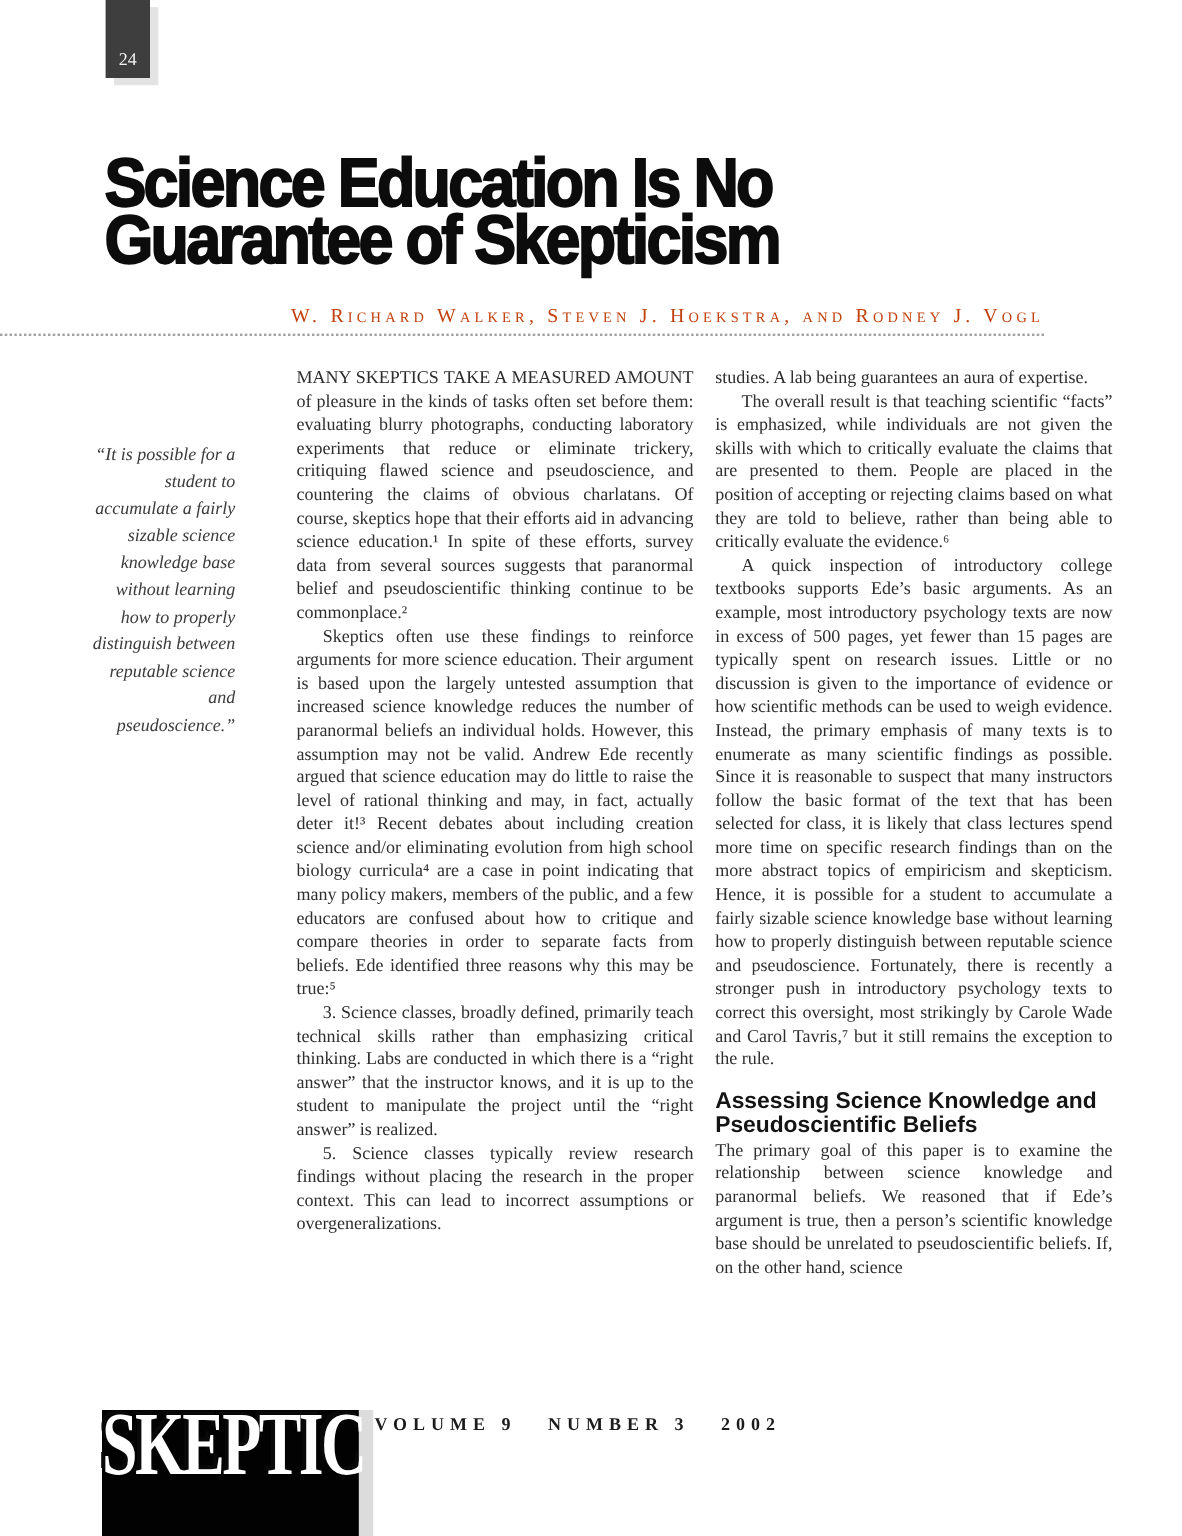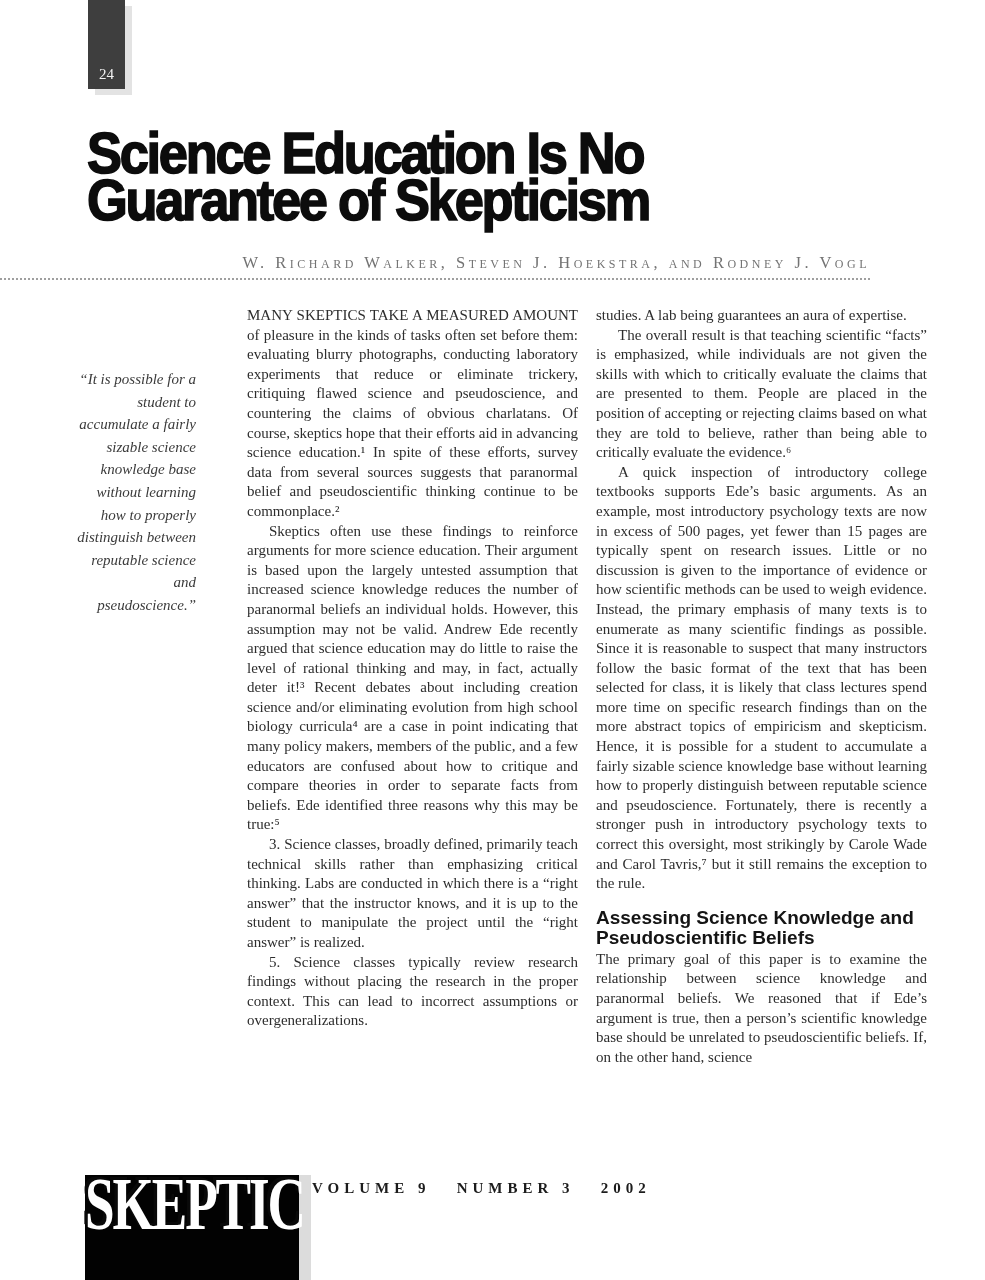--- a/index.html
+++ b/index.html
@@ -6,21 +6,21 @@
   .page{
     position:relative;
     width:985px;height:1280px;
     background:#ffffff;
     overflow:hidden;
     font-family:"Liberation Serif","DejaVu Serif",serif;
   }
 
   
   .pagenum-box{
-    position:absolute;left:88px;top:0;width:37px;height:89px;
+    position:absolute;left:88px;top:0;width:37px;height:65px;
     background:#3e3e3e;
     box-shadow:7px 6px 0 #e3e3e3;
     display:flex;align-items:flex-end;justify-content:center;
   }
   .pagenum-box .num{
     color:#f2f2f2;font-size:15px;line-height:1;
     padding-bottom:7px;font-family:"Liberation Serif",serif;
   }
 
   
@@ -35,21 +35,21 @@
     white-space:nowrap;
   }
 
   
   .byline{
     position:absolute;left:0;top:253px;width:870px;
     text-align:right;
     font-family:"Liberation Serif",serif;
     font-variant:small-caps;
     font-size:16.5px;letter-spacing:3.5px;
-    color:#737373;white-space:nowrap;
+    color:#c2410c;white-space:nowrap;
   }
   .byline-rule{
     position:absolute;left:0;top:278px;width:870px;height:0;
     border-top:2px dotted #9f9f9f;
   }
 
   
   .pull-quote{
     position:absolute;left:74px;top:368px;width:122px;
     text-align:right;

